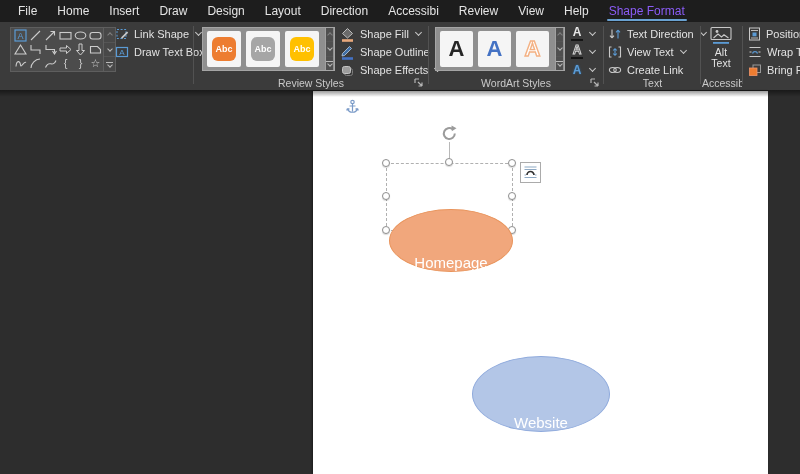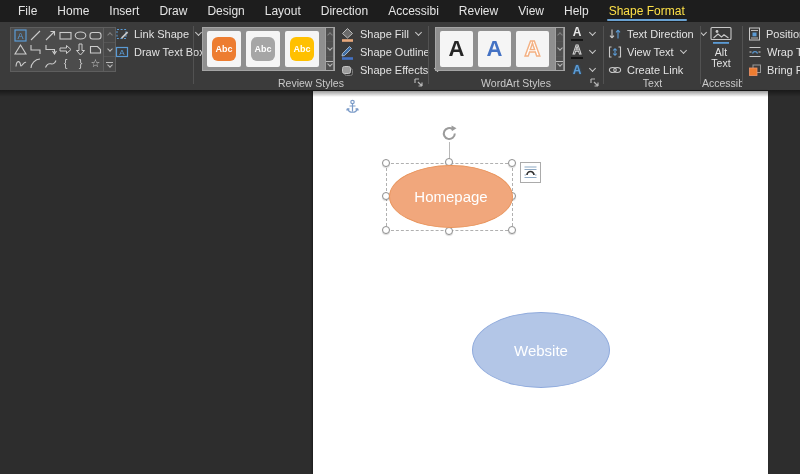--- a/index.html
+++ b/index.html
@@ -4,21 +4,21 @@
 <style>
   html,body{margin:0;padding:0;background:#2d2d2d;}
   *{box-sizing:border-box;font-family:"Liberation Sans",sans-serif;}
   #app{position:relative;width:800px;height:474px;overflow:hidden;background:#2d2d2d;}
 
   
   #menubar{position:absolute;left:0;top:0;width:800px;height:22px;background:#1d1d1d;
            display:flex;align-items:stretch;padding-left:8px;}
   .menu-item{color:#e4e4e4;font-size:12px;display:flex;align-items:center;
              padding:0 10px;position:relative;cursor:default;white-space:nowrap;}
-  .menu-item.active{color:#fde047;}
+  .menu-item.active{color:#8b5cf6;}
   .menu-item.active::after{content:"";position:absolute;left:8px;right:8px;bottom:1px;height:2px;
              background:var(--tab-underline,#69a1d1);border-radius:1px;}
 
   
   #ribbon{position:absolute;left:0;top:22px;width:800px;height:68px;background:#3b3b3b;}
   .vsep{position:absolute;top:4px;height:58px;width:1px;background:#525252;}
   .grp-label{position:absolute;top:55px;height:12px;font-size:10.5px;color:#c9c9c9;
              text-align:center;white-space:nowrap;overflow:hidden;}
   .rbtn{position:absolute;height:16px;display:flex;align-items:center;gap:5px;color:#e2e2e2;
         font-size:11px;white-space:nowrap;cursor:default;}
@@ -62,22 +62,22 @@
   
   #alt-text-btn{position:absolute;display:flex;flex-direction:column;align-items:center;color:#e2e2e2;font-size:10.5px;line-height:11px;}
 
   
   #docarea{position:absolute;left:0;top:90px;width:800px;height:384px;background:#2d2d2d;}
   #doc-shadow{position:absolute;left:0;top:0;width:100%;height:7px;
               background:linear-gradient(rgba(0,0,0,.45),rgba(0,0,0,0));}
   #page{position:absolute;left:313px;top:1px;width:455px;height:383px;background:#ffffff;
         box-shadow:-1px 0 2px rgba(0,0,0,.4);}
 
-  .ellipse{position:absolute;border-radius:50%;display:flex;align-items:center;justify-content:center;
-           color:#ffffff;font-size:15px;}
+  .ellipse{position:absolute;border-radius:50%;display:flex;align-items:flex-end;justify-content:center;
+           color:#ffffff;font-size:15px;margin-top:44px;}
   #sel-rect{position:absolute;left:73px;top:72px;width:127px;height:68px;
             border:1px dashed #b0b0b0;}
   .handle{position:absolute;width:8px;height:8px;border-radius:50%;background:#ffffff;
           border:1px solid #8f8f8f;box-shadow:0 1px 1px rgba(0,0,0,.15);}
   #rotate-stem{position:absolute;left:136px;top:51px;width:1px;height:20px;background:#b8b8b8;}
   #layout-options-btn{position:absolute;left:207px;top:71px;width:21px;height:21px;background:#ffffff;
             border:1px solid #ababab;display:flex;align-items:center;justify-content:center;}
 </style>
 </head>
 <body>

